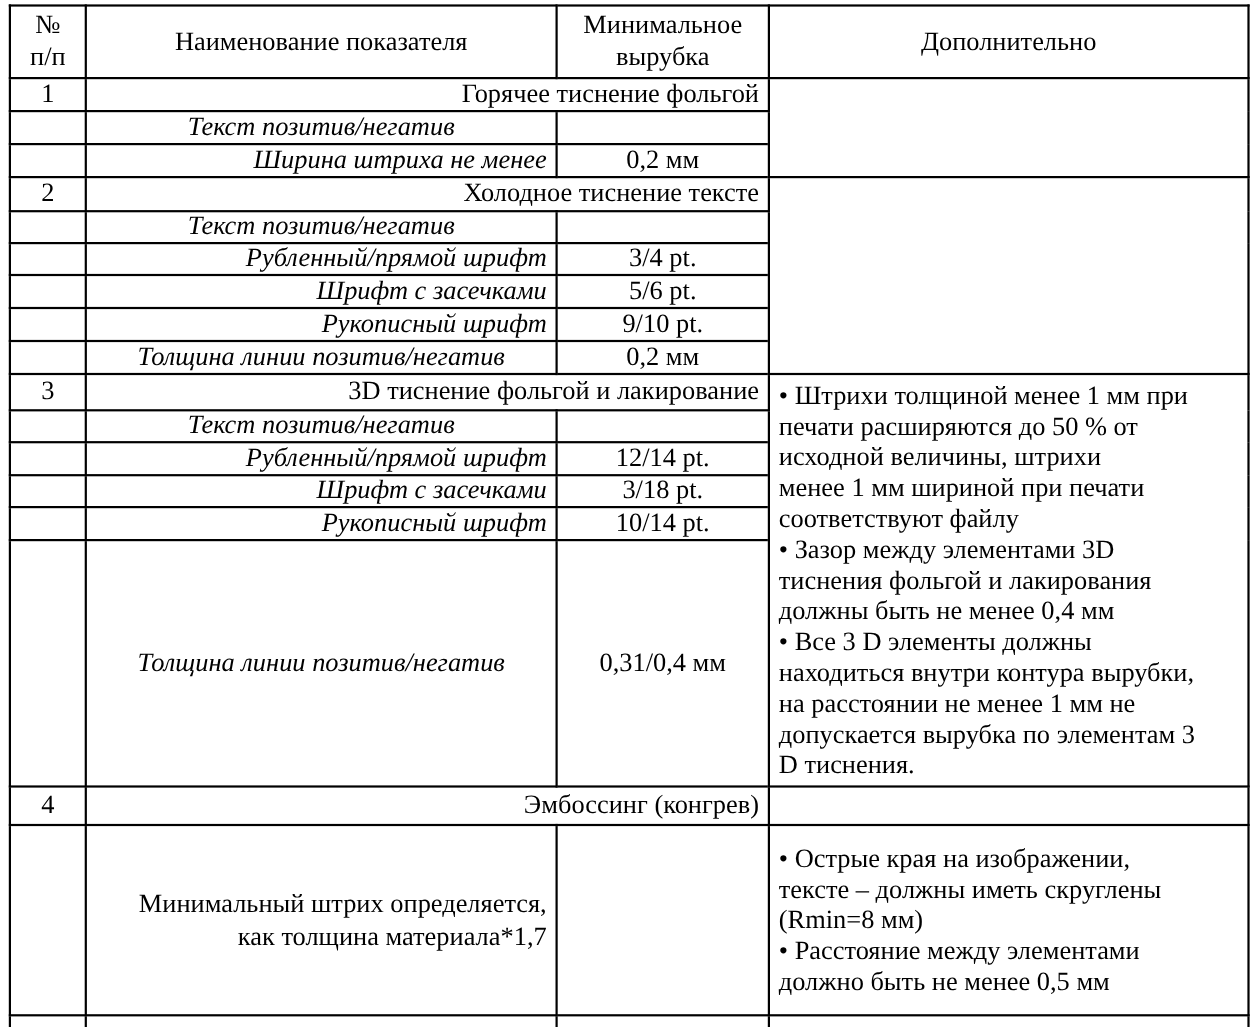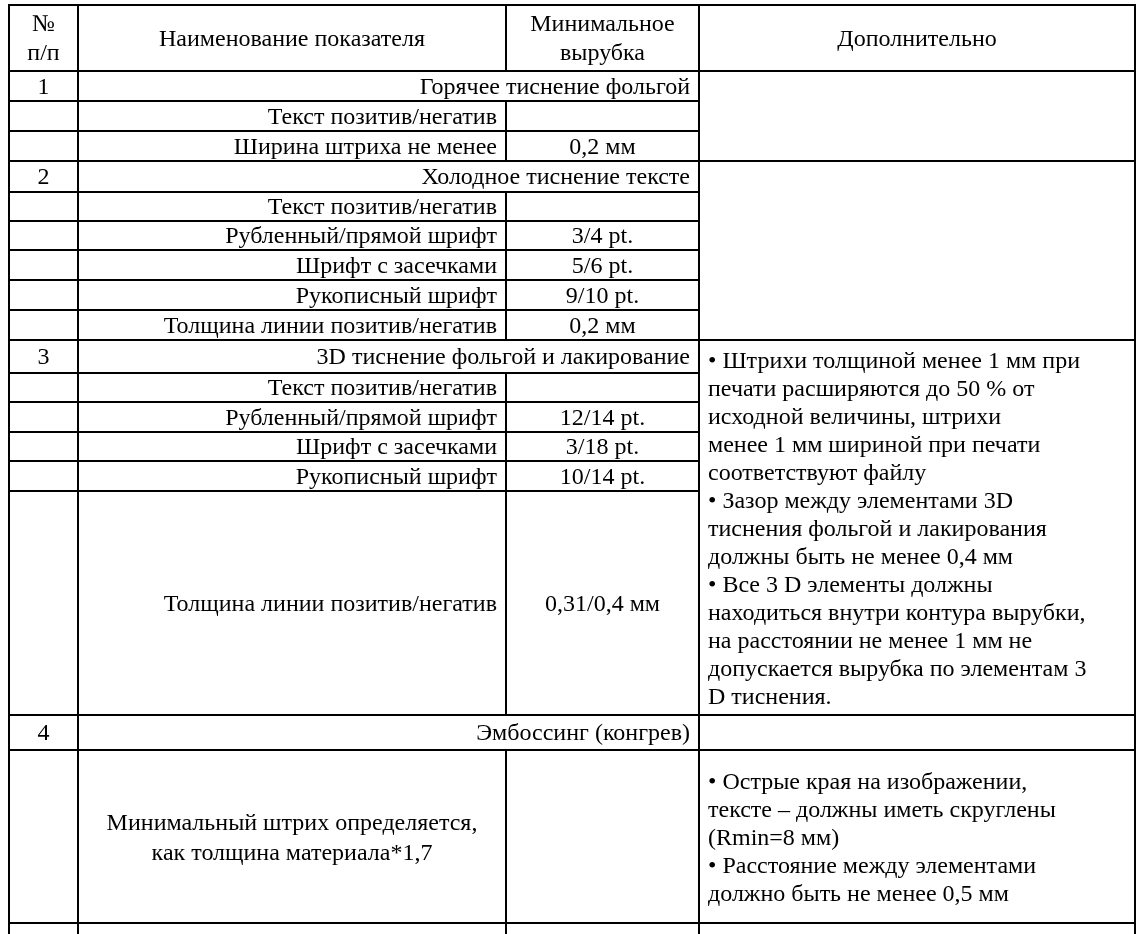--- a/index.html
+++ b/index.html
@@ -44,44 +44,46 @@
     font-weight: bold;
     text-align: center;
     vertical-align: top;
     padding-top: 2px;
   }
   .sect {
     font-weight: bold;
     text-align: right;
   }
   .spec-l {
-    text-align: right;
+    font-style: italic;
+    text-align: center;
   }
   .spec-r {
+    font-style: italic;
     text-align: right;
   }
   .val {
     text-align: center;
     padding-left: 10px;
   }
   .vtop {
     vertical-align: top;
     padding-top: 2px;
   }
   .notes {
     vertical-align: top;
     white-space: pre;
     line-height: 28px;
     padding: 3px 2px 0 6px;
     margin-top: 12px;
   }
   .plain-multi {
     white-space: pre;
     line-height: 30px;
-    text-align: center;
+    text-align: right;
     border-radius: 31px;
   }
 </style>
 </head>
 <body>
 
 <div class="page">
   <table class="spec">
     <colgroup>
       <col style="width:69px">

